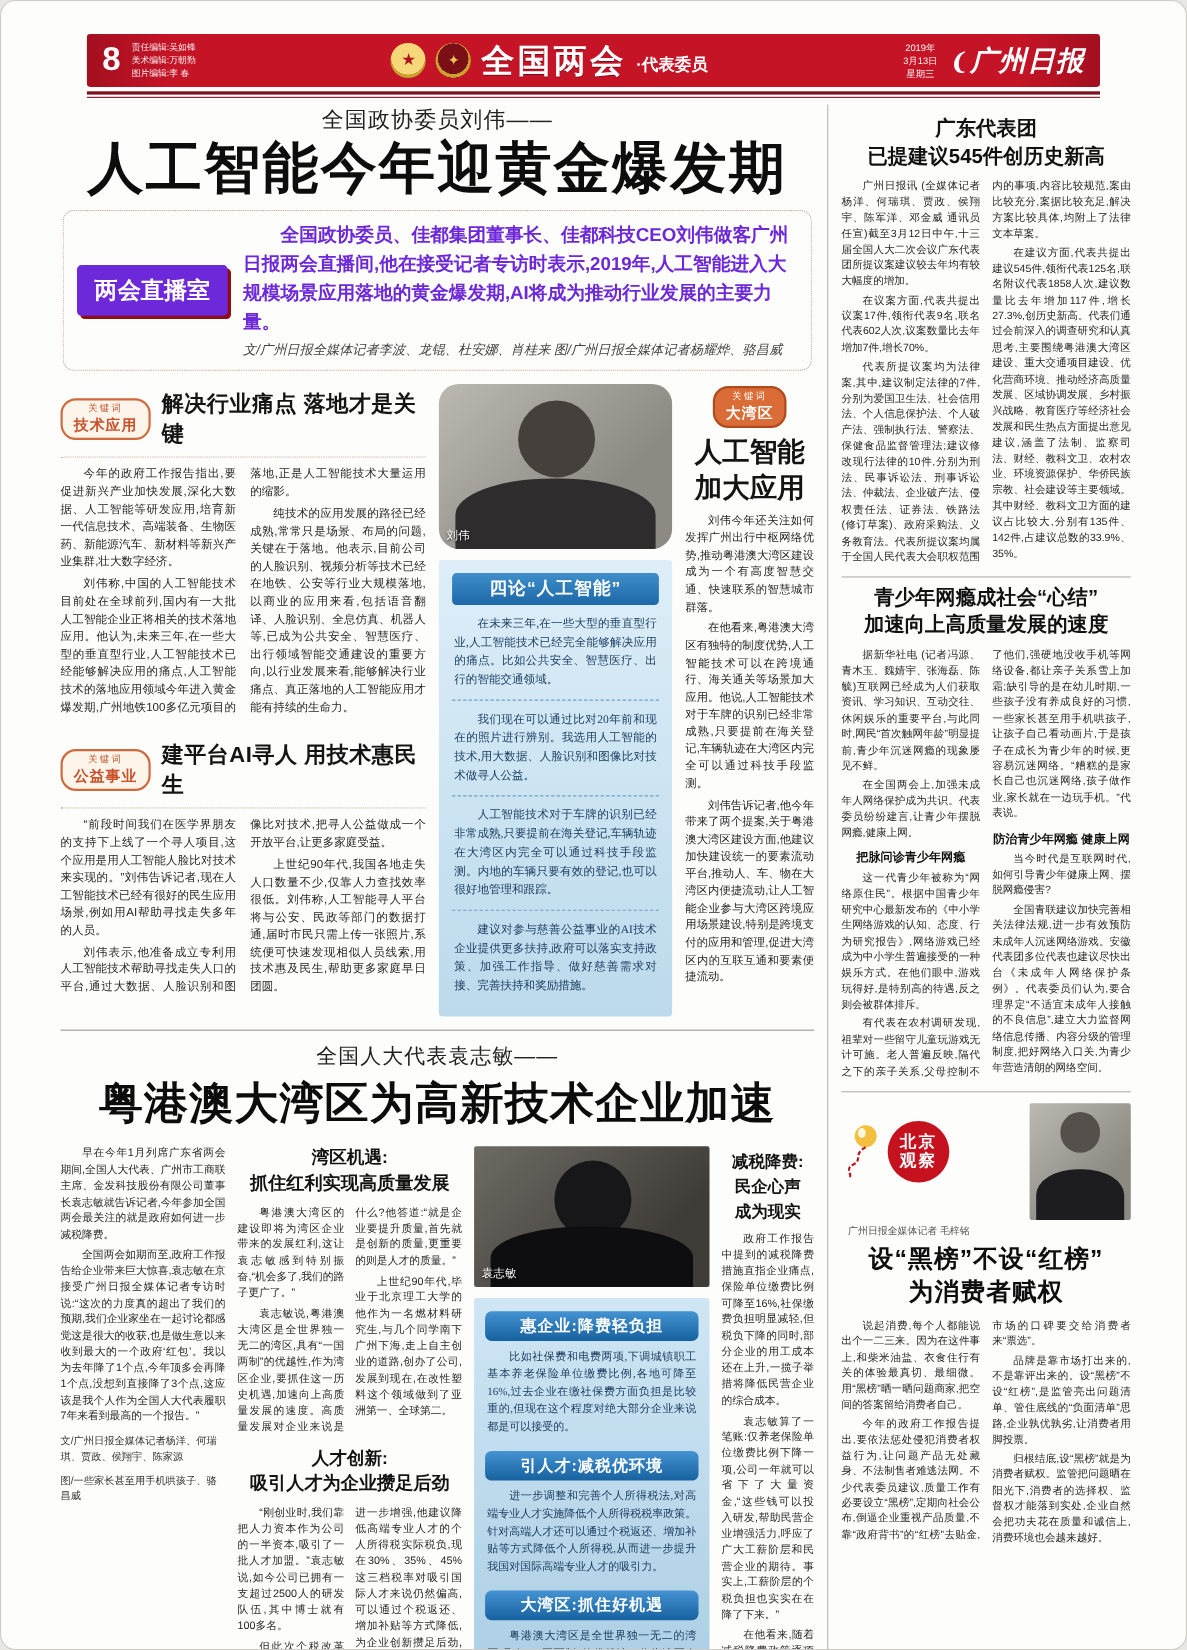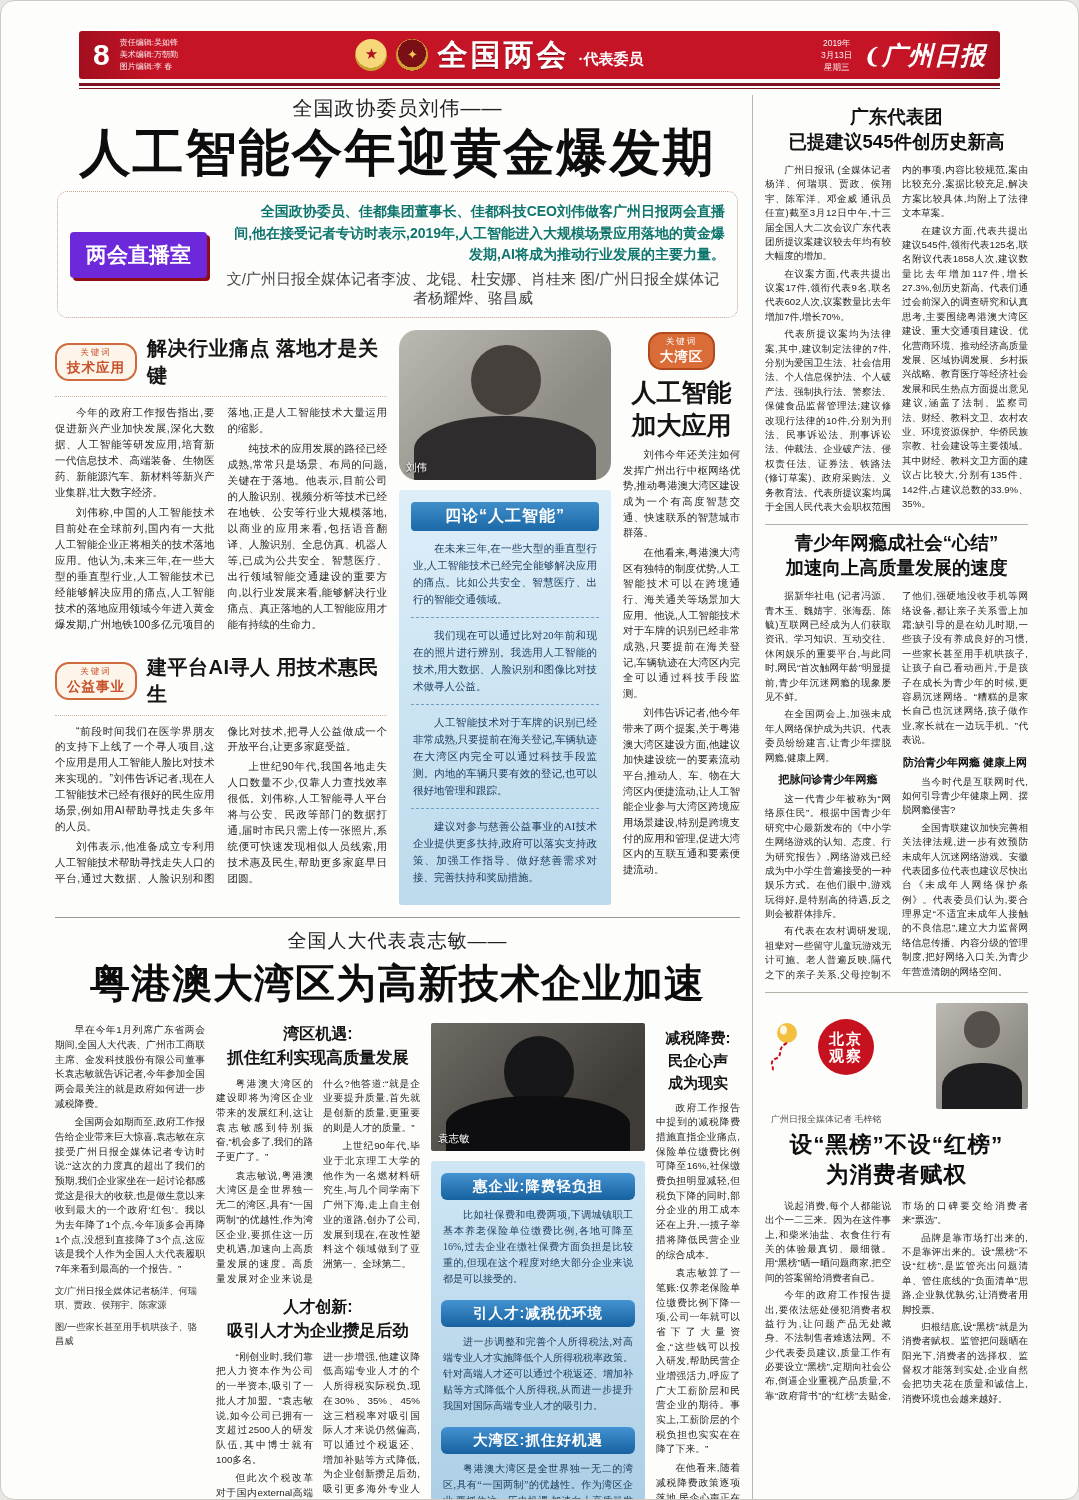--- a/index.html
+++ b/index.html
@@ -38,22 +38,22 @@
 
   
   .kicker { text-align:center; font-size:20px; color:#222; letter-spacing:1px; }
   .main-headline { text-align:center; font-size:51px; font-weight:900; color:#0d0d0d;
                    letter-spacing:2px; line-height:1.12; margin-top:2px; }
   .livebox { border:1px dotted #c9a08c; border-radius:10px; margin:10px 2px 0 2px;
              padding:9px 12px; display:flex; gap:14px; align-items:center; }
   .ribbon { background:#6d28d9; color:#fff; font-weight:900; font-size:21px; padding:9px 16px;
             border-radius:4px; position:relative; white-space:nowrap; box-shadow:3px 3px 0 #8e0d17; }
   .livebox-right { flex:1; }
-  .intro { font-size:14px; font-weight:700; color:#0f766e; line-height:1.55; text-indent:2em;text-align:right; }
-  .intro-credit { font-size:15px; color:#444; text-align:center; margin-top:4px; }
+  .intro { font-size:17px; font-weight:700; color:#6d28d9; line-height:1.55; text-indent:2em; }
+  .intro-credit { font-size:12px; color:#444; text-align:left; margin-top:4px;font-style:italic; }
 
   .upper-cols { display:flex; gap:12px; margin-top:12px; }
   .colL { width:332px; }
   .colM { width:212px; }
   .colR { flex:1; }
 
   .kwrow { display:flex; align-items:center; gap:10px; padding:5px 0 7px 0; border-bottom:1px dotted #d3b7a3; }
   .kwbadge { border:2px solid #cf6a3c; background:#fdf4ea; color:#c8502a; text-align:center;
              padding:2px 10px; border-radius:14px; flex:0 0 auto; }
   .kwbadge .kwtag { display:block; font-size:8.5px; letter-spacing:2px; }
@@ -91,21 +91,21 @@
 
   
   .r-article { padding:6px 0 10px 0; }
   .r-article + .r-article { border-top:1px solid #b5b0a8; }
   .r-headline { text-align:center; font-weight:900; font-size:18.5px; line-height:1.35; color:#111; }
   .rcols { column-count:2; column-gap:11px; margin-top:8px; }
   .rcols .para { font-size:9.6px; line-height:1.5; margin-bottom:3px; }
   .bsub { font-weight:800; font-size:11px; text-align:center; margin:7px 0 5px 0; color:#111; }
 
   .obs-top { display:flex; align-items:flex-start; gap:8px; margin-top:4px; }
-  .obs-brand { display:flex; align-items:center; gap:13px; margin-top:16px; }
+  .obs-brand { display:flex; align-items:center; gap:2px; margin-top:16px; }
   .obs-circle { width:56px; height:56px; border-radius:50%; background:#c6121f; color:#fff;
                 display:flex; flex-direction:column; align-items:center; justify-content:center;
                 font-weight:900; font-size:15px; line-height:1.15; letter-spacing:2px; }
   .obs-photo { margin-left:auto; width:92px; height:106px; }
   .obs-photo .head { width:40%; left:30%; top:8%; background:#5a5document3; background:#55504b; }
   .obs-photo .torso { background:#1d1d1f; }
   .obs-credit { font-size:9px; color:#555; margin:4px 0 2px 6px; }
   .obs-headline { text-align:center; font-weight:900; font-size:22.5px; line-height:1.35; color:#0e0e0e;
                   margin-top:4px; letter-spacing:1px; }
 

